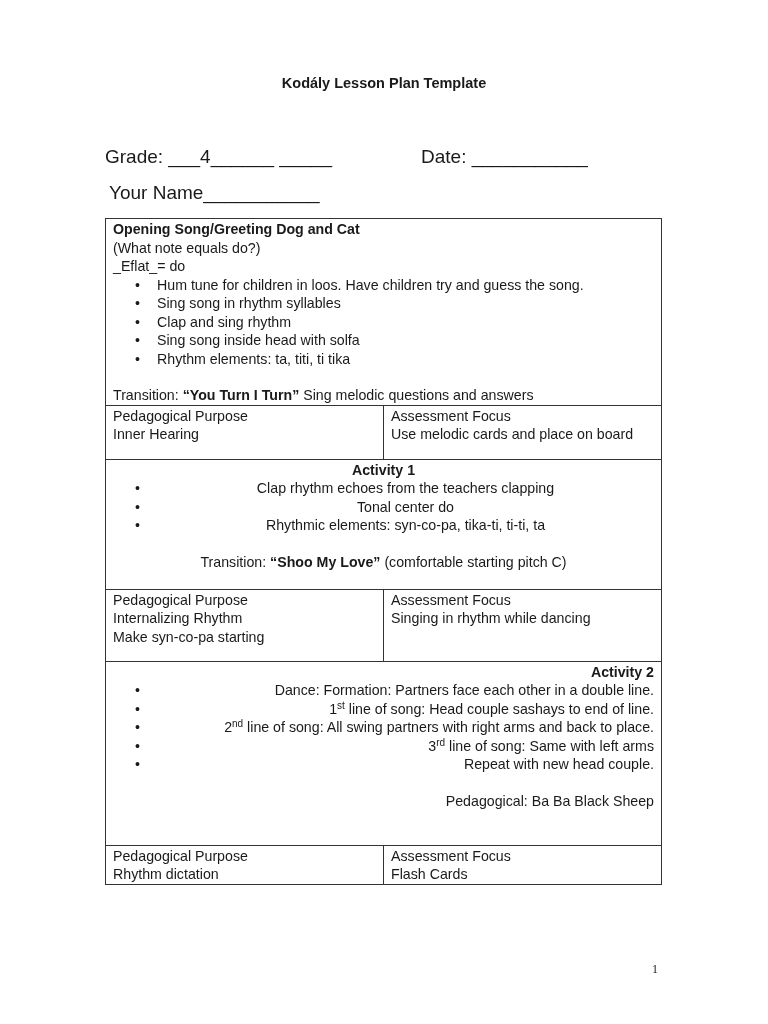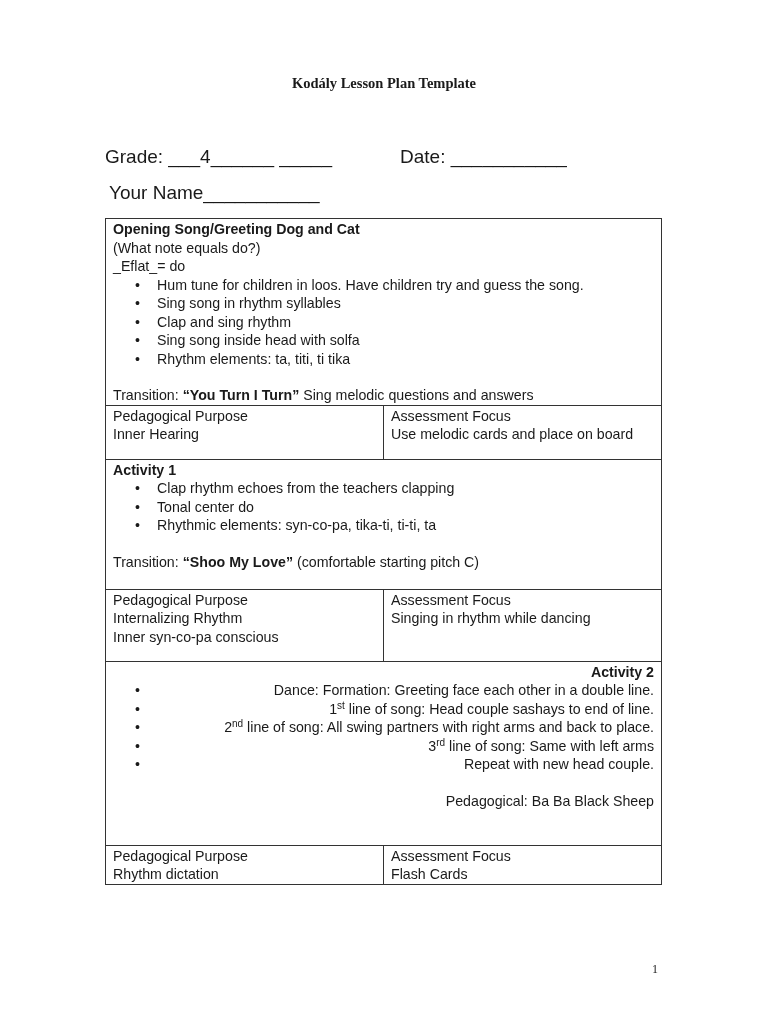--- a/index.html
+++ b/index.html
@@ -2,25 +2,25 @@
 <html><head>
 <meta charset="utf-8">
 <style>
   html, body { margin: 0; padding: 0; background: #ffffff; }
   body {
     width: 768px; height: 1024px; position: relative; overflow: hidden;
     font-family: "Liberation Sans", sans-serif; color: #1a1a1a;
   }
   .title {
     position: absolute; top: 75px; left: 0; width: 768px; text-align: center;
-    font-weight: bold; font-size: 14.5px; font-family: Liberation Serif, serif;
+    font-weight: bold; font-size: 14.5px;
   }
   .field { position: absolute; font-size: 19px; }
   .grade { top: 146px; left: 105px; }
-  .date { top: 146px; left: 400px; }
+  .date { top: 146px; left: 421px; }
   .name { top: 182px; left: 109px; }
 
   table.plan {
     position: absolute; top: 218px; left: 105px; width: 557px;
     border-collapse: collapse; font-size: 14.2px; line-height: 18.5px;
   }
   table.plan td {
     border: 1.3px solid #333; vertical-align: top; padding: 1px 7px 0 7px;
   }
   .hdr { font-weight: bold; }
@@ -70,48 +70,48 @@
       <div>Pedagogical Purpose</div>
       <div>Inner Hearing</div>
     </td>
     <td>
       <div>Assessment Focus</div>
       <div>Use melodic cards and place on board</div>
     </td>
   </tr>
 
   <tr>
-    <td colspan="2" style="height:128px;">
+    <td colspan="2" style="height:128px;text-align:center;">
       <div class="hdr">Activity 1</div>
       <ul>
         <li>Clap rhythm echoes from the teachers clapping</li>
         <li>Tonal center do</li>
         <li>Rhythmic elements: syn-co-pa, tika-ti, ti-ti, ta</li>
       </ul>
       <div class="gap"></div>
       <div><span>Transition: </span><span class="bold">“Shoo My Love”</span><span> (comfortable starting pitch C)</span></div>
     </td>
   </tr>
   <tr>
     <td class="half" style="height:70px;">
       <div>Pedagogical Purpose</div>
       <div>Internalizing Rhythm</div>
-      <div>Inner syn-co-pa conscious</div>
+      <div>Make syn-co-pa starting</div>
     </td>
     <td>
       <div>Assessment Focus</div>
       <div>Singing in rhythm while dancing</div>
     </td>
   </tr>
 
   <tr>
     <td colspan="2" style="height:182px;text-align:right;">
       <div class="hdr">Activity 2</div>
       <ul>
-        <li>Dance: Formation: Greeting face each other in a double line.</li>
+        <li>Dance: Formation: Partners face each other in a double line.</li>
         <li><span>1</span><sup>st</sup><span> line of song: Head couple sashays to end of line.</span></li>
         <li><span>2</span><sup>nd</sup><span> line of song: All swing partners with right arms and back to place.</span></li>
         <li><span>3</span><sup>rd</sup><span> line of song: Same with left arms</span></li>
         <li>Repeat with new head couple.</li>
       </ul>
       <div class="gap"></div>
       <div>Pedagogical: Ba Ba Black Sheep</div>
     </td>
   </tr>
   <tr>

